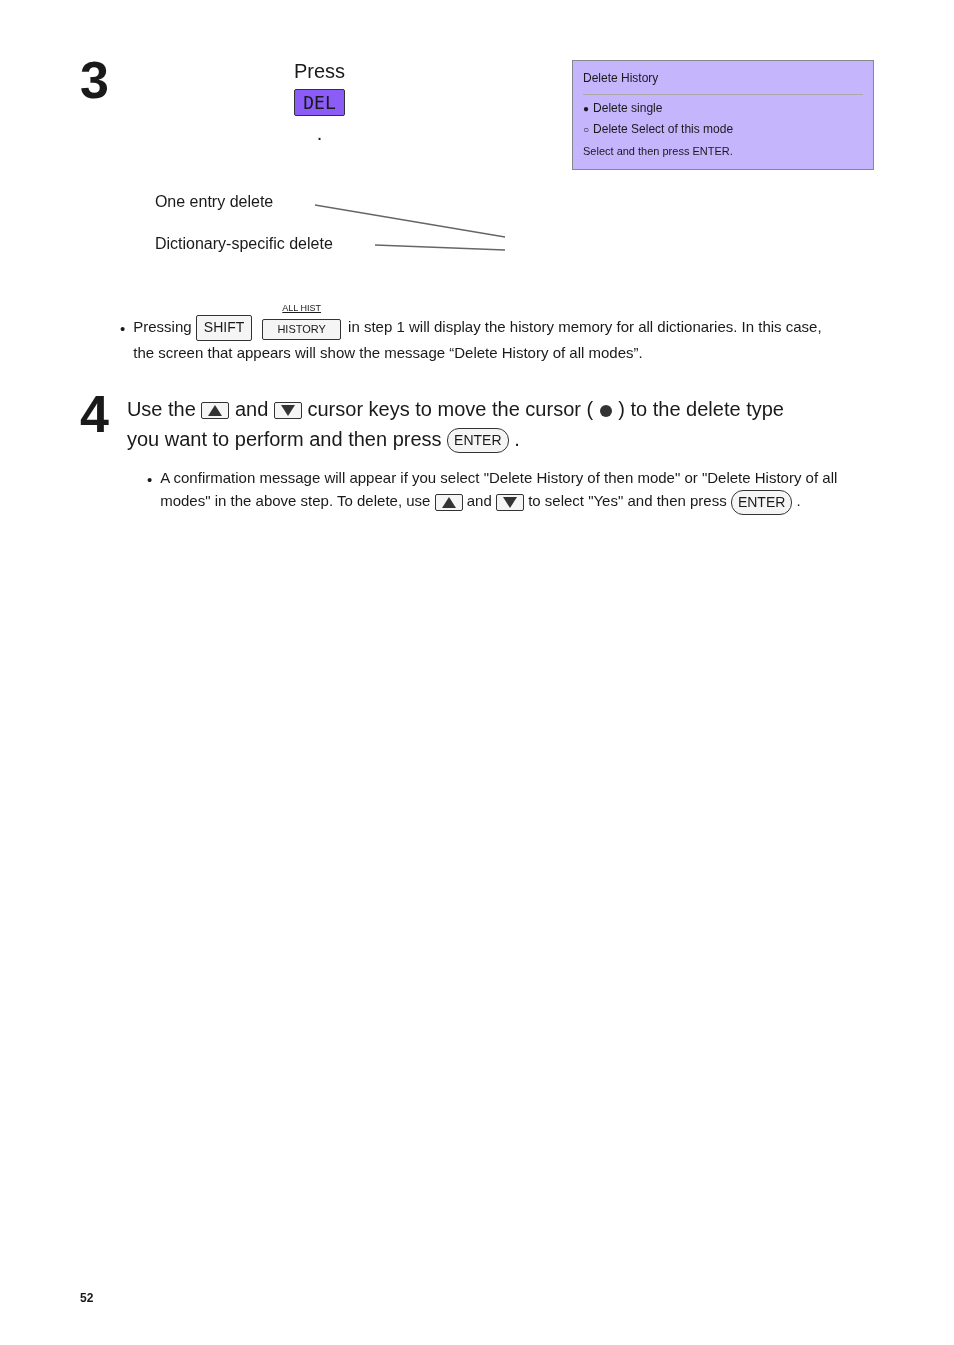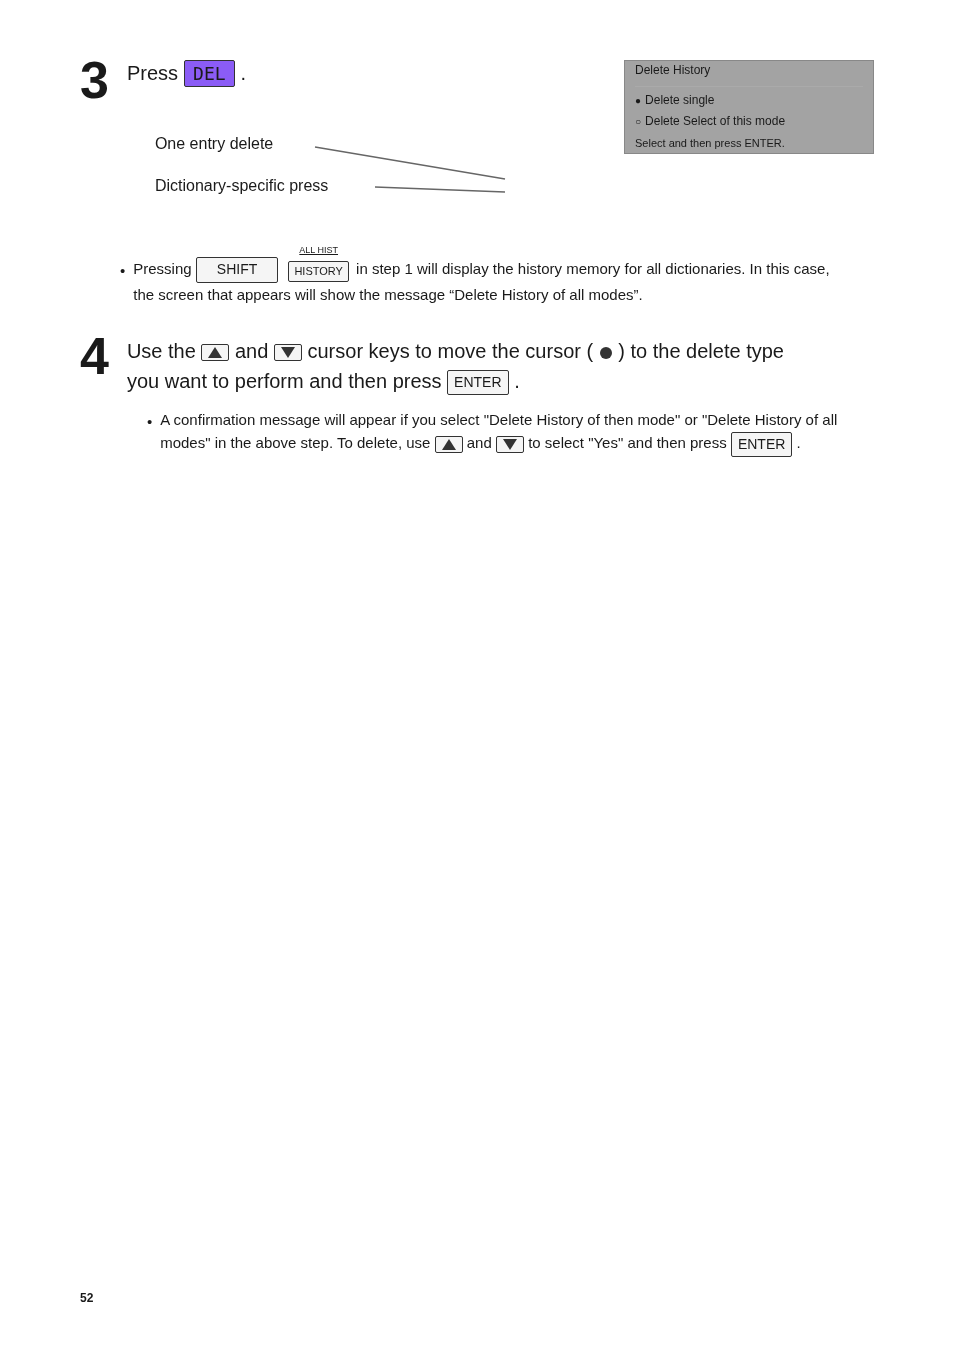--- a/index.html
+++ b/index.html
@@ -35,43 +35,44 @@
       flex-shrink: 0;
       margin-top: -6px;
     }
 
     .step3-title {
       font-size: 20px;
       margin-bottom: 40px;
       display: flex;
       align-items: center;
       gap: 6px;
+      flex-direction: column;
     }
 
     .key-box-large {
       display: inline-block;
       border: 1.5px solid #333;
       padding: 2px 8px;
       font-size: 18px;
       font-family: monospace;
       border-radius: 2px;
       background: #8b5cf6;
     }
 
     
     .screen-mockup {
       border: 1.5px solid #888;
-      width: 250px;
+      width: 302px;
       flex-shrink: 0;
       margin-left: 30px;
       margin-top: 0;
-      padding: 0 10px;
+      padding: 8px 10px;
       font-size: 12px;
       line-height: 1.6;
-      background: #a3a3a3;
+      background: #c4b5fd;
     }
 
     .screen-title {
       font-size: 12px;
       margin-bottom: 6px;
     }
 
     .screen-item {
       display: flex;
       align-items: center;
@@ -125,46 +126,46 @@
       margin-left: 20px;
       font-size: 15px;
       line-height: 1.55;
       max-width: 720px;
     }
 
     
     .key-shift {
       display: inline-block;
       border: 1.5px solid #333;
-      padding: 1px 20px;
+      padding: 1px 7px;
       font-size: 14px;
       border-radius: 2px;
       background: #f5f5f5;
       font-family: Arial, sans-serif;
       vertical-align: middle;
     }
 
     .key-history {
       display: inline-block;
       border: 1.5px solid #333;
-      padding: 1px 5px;
+      padding: 1px 14px;
       font-size: 11px;
       border-radius: 2px;
       background: #f5f5f5;
       font-family: Arial, sans-serif;
       vertical-align: middle;
       position: relative;
     }
 
     .key-enter {
       display: inline-block;
       border: 1.5px solid #333;
       padding: 1px 6px;
       font-size: 14px;
-      border-radius: 2px;
+      border-radius: 12px;
       background: #f5f5f5;
       font-family: Arial, sans-serif;
       vertical-align: middle;
     }
 
     .triangle-up {
       display: inline-block;
       width: 0;
       height: 0;
       border-left: 7px solid transparent;
@@ -240,21 +241,21 @@
 
             <line x1="160" y1="20" x2="350" y2="52" stroke="#666" stroke-width="1.5"></line>
 
             <line x1="220" y1="60" x2="350" y2="65" stroke="#666" stroke-width="1.5"></line>
           </svg>
 
           <div style="position:absolute; top:8px; left:0;">
             <span style="font-size:16px;">One entry delete</span>
           </div>
           <div style="position:absolute; top:50px; left:0;">
-            <span style="font-size:16px;">Dictionary-specific press</span>
+            <span style="font-size:16px;">Dictionary-specific delete</span>
           </div>
         </div>
       </div>
 
       <div class="screen-mockup" style="margin-left:60px; margin-top:0;">
         <div class="screen-title">Delete History</div>
         <div style="border-top:1px solid #aaa; margin-bottom:4px;"></div>
         <div class="screen-item">
           <span class="bullet">●</span>
           <span>Delete single</span>

